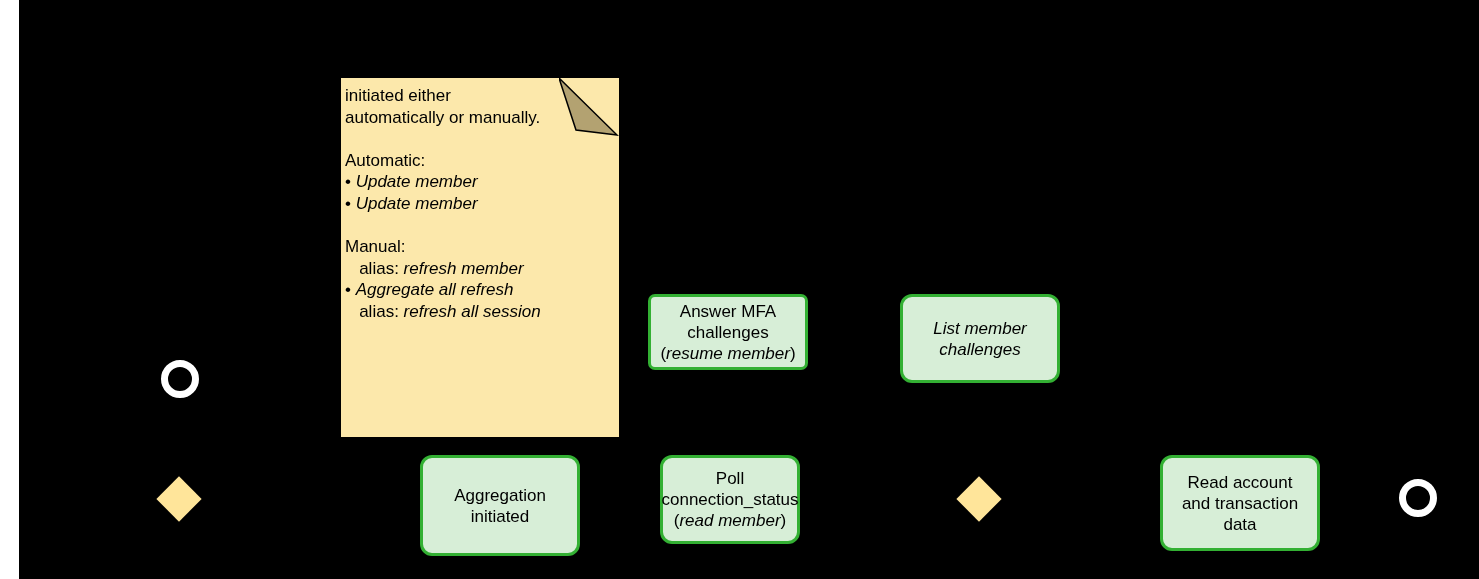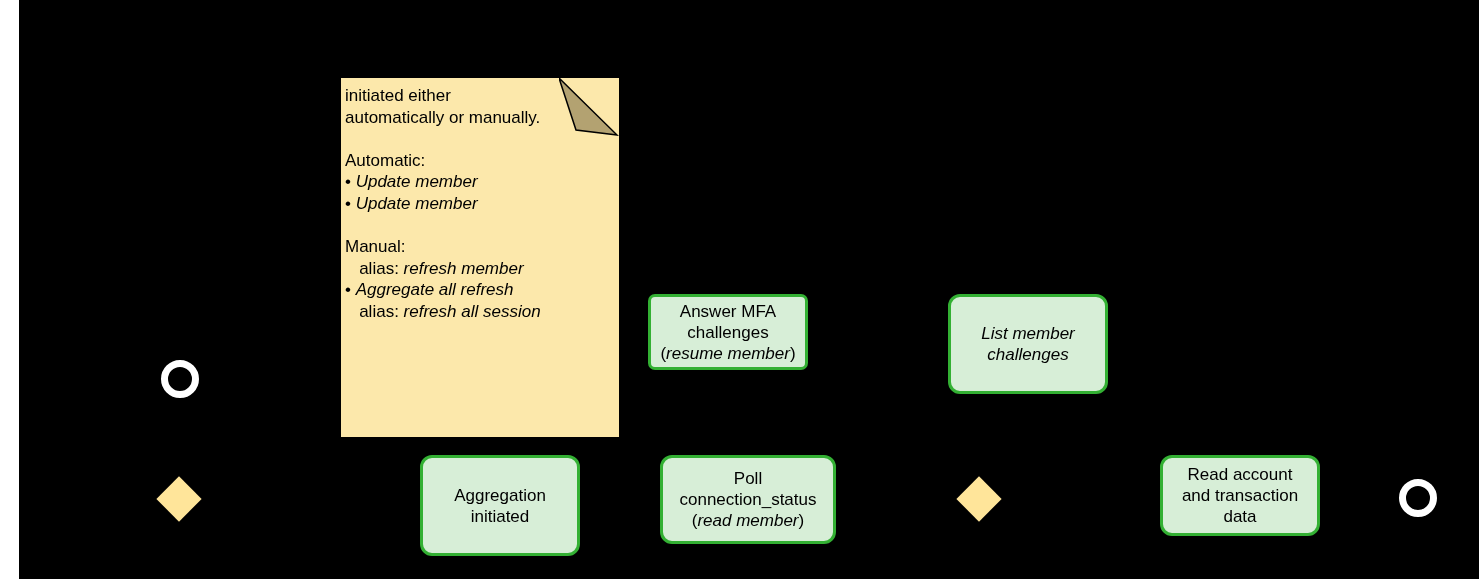--- a/index.html
+++ b/index.html
@@ -74,24 +74,24 @@
     text-align: center;
     color: #000000;
     font-size: 17px;
     line-height: 21px;
     padding: 4px 8px;
   }
   .procbox .line { display: block; white-space: nowrap; }
   .procbox .em { font-style: italic; }
 
   #box-answer-mfa   { left: 648px;  top: 294px; width: 160px; height: 76px; border-radius: 7px; }
-  #box-list-member  { left: 900px;  top: 294px; width: 160px; height: 100px; margin-left: 48px; }
+  #box-list-member  { left: 900px;  top: 294px; width: 160px; height: 89px; }
   #box-agg-init     { left: 420px;  top: 455px; width: 160px; height: 101px; }
-  #box-poll-status  { left: 660px;  top: 455px; width: 176px; height: 89px; }
-  #box-read-account { left: 1160px; top: 455px; width: 160px; height: 81px; }
+  #box-poll-status  { left: 660px;  top: 455px; width: 140px; height: 89px; }
+  #box-read-account { left: 1160px; top: 455px; width: 160px; height: 96px; }
 
   
   #sticky-note {
     position: absolute;
     left: 341px;
     top: 78px;
     width: 278px;
     height: 359px;
     background: #fce8ab;
     color: #000000;

